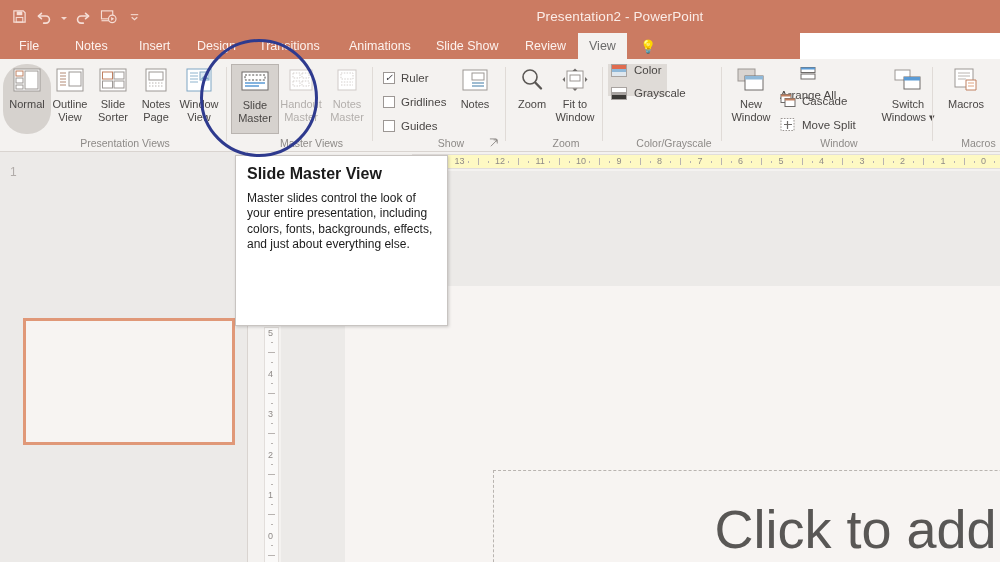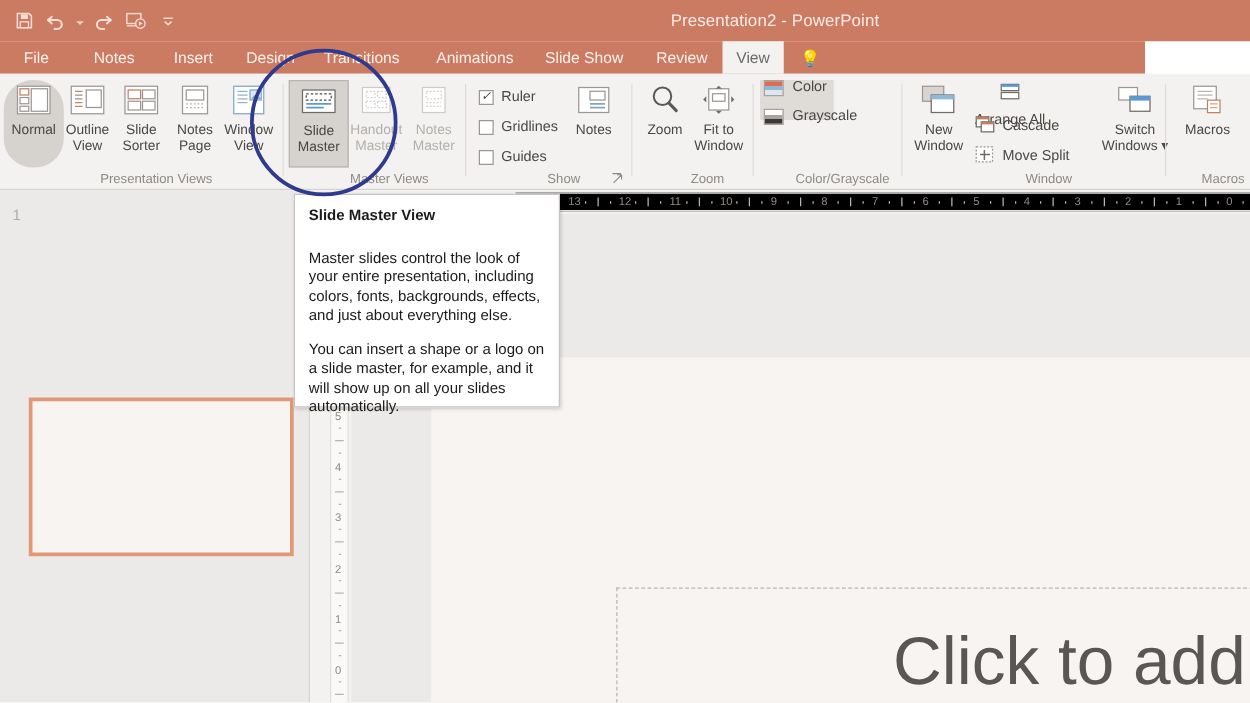--- a/index.html
+++ b/index.html
@@ -32,21 +32,21 @@
   }
   .app-title {
     position: absolute; left: 0; top: 0; width: 1000px; height: 33px;
     line-height: 33px; text-align: center;
     font-size: 13.5px; color: #fbece7; letter-spacing: .1px;
     padding-left: 240px;
   }
 
   
   .tabstrip {
-    position: absolute; left: 0; top: 33px; width: 916px; height: 26px;
+    position: absolute; left: 0; top: 33px; width: 800px; height: 26px;
     background: #cb7b62;
   }
   .tab {
     position: absolute; top: 0; height: 26px; line-height: 26px;
     font-size: 12.5px; color: #fdf2ee; padding: 0 11px; white-space: nowrap;
   }
   .tab.active { background: #f4f2f0; color: #6b6b6b; }
   .tellme {
     position: absolute; top: 0; height: 26px; line-height: 26px;
     font-size: 12.5px; color: #f5ded5; white-space: nowrap;
@@ -118,21 +118,21 @@
     position: absolute; left: 23px; top: 166px; width: 212px; height: 127px;
     background: #f7f4f2; border: 3px solid #e09878;
   }
 
   .ruler-h {
     position: absolute; left: 248px; top: 0; width: 752px; height: 19px;
     background: #f4f2f0;
   }
   .ruler-h-inner {
     position: absolute; left: 164px; top: 2px; right: 0; height: 15px;
-    background: #000000; border: 1px solid #e2dedb; border-right: none;
+    background: #fef9c3; border: 1px solid #e2dedb; border-right: none;
     overflow: hidden;
   }
   .ruler-v {
     position: absolute; left: 262px; top: 19px; width: 19px; height: 391px;
   }
   .ruler-v-inner {
     position: absolute; left: 2px; top: 156px; width: 15px; bottom: 0;
     background: #faf9f8; border: 1px solid #e2dedb; border-bottom: none;
     overflow: hidden;
   }
@@ -155,21 +155,21 @@
   .ph-title { left: 148px; top: 184px; width: 640px; height: 117px; font-size: 54px; }
   .ph-title .t, .ph-sub .t { position: relative; left: 92px; }
 
   
   .tooltip {
     position: absolute; left: 235px; top: 155px; width: 213px; height: 171px;
     background: #ffffff; border: 1px solid #c8c4c1;
     box-shadow: 1px 1px 3px rgba(0,0,0,.18);
     padding: 9px 11px 0 11px; z-index: 40;
   }
-  .tt-title { font-size: 12px; font-weight: bold; color: #1b1b1b; margin-bottom: 20px; }
+  .tt-title { font-size: 16px; font-weight: bold; color: #1b1b1b; margin-bottom: 8px; }
   .tt-p { font-size: 12px; color: #1b1b1b; line-height: 15.3px; margin-bottom: 12px; }
 
   
   .annot-circle {
     position: absolute; left: 200px; top: 39px; width: 118px; height: 118px;
     border: 3px solid #2e3a8e; border-radius: 50%;
     z-index: 50; pointer-events: none;
   }
 </style>
 </head>
@@ -593,17 +593,16 @@
           <span class="rk" style="top: 202.5px; left: 3px;">0</span>
           <i class="rt" style="top: 216.625px; left: 6px; height: 1px; width: 2px;"></i>
           <i class="rt" style="top: 226.75px; left: 3px; height: 1px; width: 7px;"></i>
         </div>
     </div>
   </div>
 
   <div class="tooltip">
     <div class="tt-title">Slide Master View</div>
     <div class="tt-p">Master slides control the look of your entire presentation, including colors, fonts, backgrounds, effects, and just about everything else.</div>
-    <div class="tt-p">You can insert a shape or a logo on a slide master, for example, and it will show up on all your slides automatically.</div>
   </div>
 
   <div class="annot-circle"></div>
 </div>
 
 </body></html>

